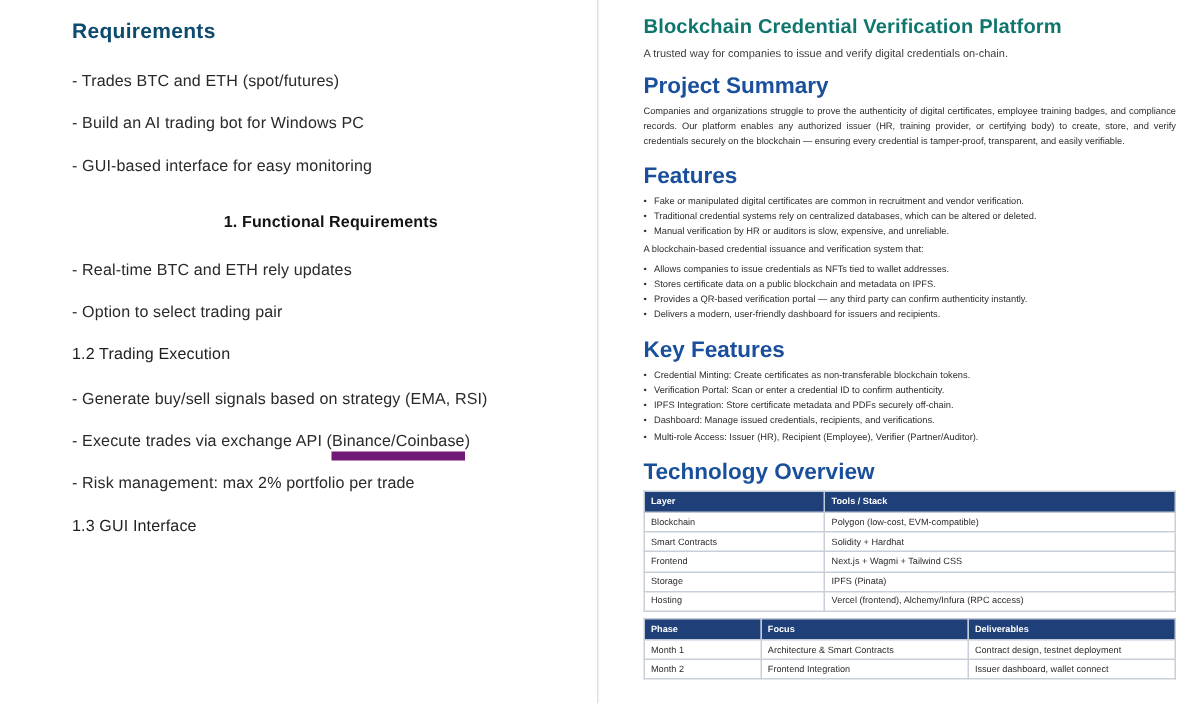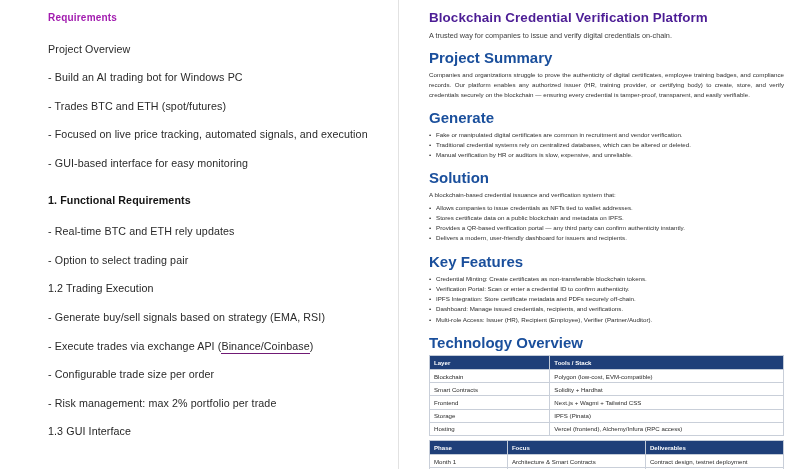--- a/index.html
+++ b/index.html
@@ -27,62 +27,63 @@
   }
   .left-pane::after {
     
     content: "";
     position: absolute;
     top: 0; right: 16px;
     width: 1px; height: 469px;
     background: #e2e2e2;
   }
   .left-title {
-    font-size: 10px;
-    font-weight: bold;
-    color: #a21caf;
+    font-size: 14px;
+    font-weight: bold;
+    color: #0c4a6e;
     letter-spacing: 0.2px;
     margin: 4px 0 20px 0;
   }
   .note-line {
     font-size: 10.7px;
     color: #2a2a2a;
     line-height: 1.25;
     margin-bottom: 15px;
     letter-spacing: 0.1px;
     white-space: nowrap;
   }
   .note-line.section {
     font-weight: bold;
     margin-top: 24px;
     margin-bottom: 18px;
     color: #141414;
+    text-align: center;
   }
   .note-line.sub {
     margin-bottom: 16px;
     color: #1f1f1f;
   }
   .note-line .lk {
     color: #2a2a2a;
-    border-bottom: 1px solid #701a75;
+    border-bottom: 6px solid #701a75;
     padding-bottom: 1px;
   }
 
   
   .right-pane {
     width: 385px;
     height: 469px;
     background: #ffffff;
     padding: 6px 16px 0 14px;
     overflow: hidden;
   }
   .doc-title {
     font-size: 13.4px;
     font-weight: bold;
-    color: #4c1d95;
+    color: #0f766e;
     margin: 4px 0 6px 0;
     letter-spacing: 0.1px;
   }
   .doc-sub {
     font-size: 7.3px;
     color: #3d3d3d;
     margin-bottom: 9px;
   }
   .h2 {
     font-size: 15px;
@@ -147,51 +148,47 @@
   .road-table col.r3 { width: 39%; }
 </style>
 </head>
 <body>
 
 <div id="page">
 
   <div class="left-pane">
     <div class="left-title">Requirements</div>
     <div id="left-lines">
-        <div class="note-line">Project Overview</div>
+        <div class="note-line">- Trades BTC and ETH (spot/futures)</div>
         <div class="note-line">- Build an AI trading bot for Windows PC</div>
-        <div class="note-line">- Trades BTC and ETH (spot/futures)</div>
-        <div class="note-line">- Focused on live price tracking, automated signals, and execution</div>
         <div class="note-line">- GUI-based interface for easy monitoring</div>
         <div class="note-line section">1. Functional Requirements</div>
         <div class="note-line">- Real-time BTC and ETH rely updates</div>
         <div class="note-line">- Option to select trading pair</div>
         <div class="note-line sub">1.2 Trading Execution</div>
         <div class="note-line">- Generate buy/sell signals based on strategy (EMA, RSI)</div>
         <div class="note-line"><span>- Execute trades via exchange API (</span><span class="lk">Binance/Coinbase</span><span>)</span></div>
-        <div class="note-line">- Configurable trade size per order</div>
         <div class="note-line">- Risk management: max 2% portfolio per trade</div>
         <div class="note-line sub">1.3 GUI Interface</div>
       </div>
   </div>
 
   <div class="right-pane">
     <div class="doc-title">Blockchain Credential Verification Platform</div>
     <div class="doc-sub">A trusted way for companies to issue and verify digital credentials on-chain.</div>
 
     <div id="doc-sections">
         <div class="h2">Project Summary</div>
         <div class="para">Companies and organizations struggle to prove the authenticity of digital certificates, employee training badges, and compliance records. Our platform enables any authorized issuer (HR, training provider, or certifying body) to create, store, and verify credentials securely on the blockchain — ensuring every credential is tamper-proof, transparent, and easily verifiable.</div>
-        <div class="h2">Generate</div>
+        <div class="h2">Features</div>
         <ul class="bullets">
           <li>Fake or manipulated digital certificates are common in recruitment and vendor verification.</li>
           <li>Traditional credential systems rely on centralized databases, which can be altered or deleted.</li>
           <li>Manual verification by HR or auditors is slow, expensive, and unreliable.</li>
         </ul>
-        <div class="h2">Solution</div>
         <div class="para">A blockchain-based credential issuance and verification system that:</div>
         <ul class="bullets">
           <li>Allows companies to issue credentials as NFTs tied to wallet addresses.</li>
           <li>Stores certificate data on a public blockchain and metadata on IPFS.</li>
           <li>Provides a QR-based verification portal — any third party can confirm authenticity instantly.</li>
           <li>Delivers a modern, user-friendly dashboard for issuers and recipients.</li>
         </ul>
         <div class="h2">Key Features</div>
         <ul class="bullets kf">
           <li>Credential Minting: Create certificates as non-transferable blockchain tokens.</li>

